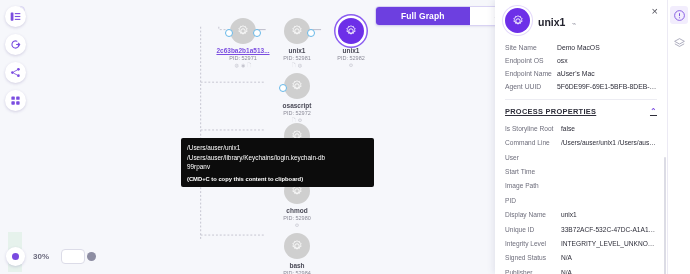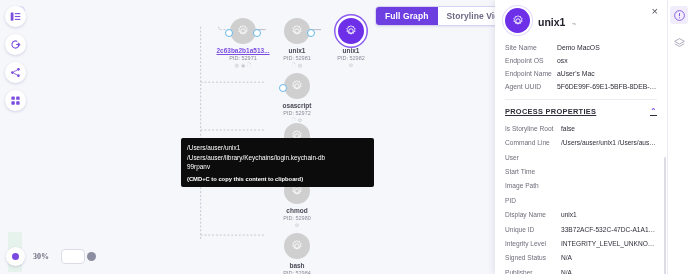--- a/index.html
+++ b/index.html
@@ -36,37 +36,37 @@
 
   
   .tabs{
     position:absolute;left:375px;top:6px;z-index:7;
     display:flex;align-items:stretch;background:#fff;
     border:1px solid #d9d3f3;border-radius:4px;overflow:hidden;
     box-shadow:0 1px 2px rgba(90,70,160,.10);
   }
   .tab{
     font-size:8.5px;font-weight:bold;color:#6c6a86;
-    padding:4px 9px;display:flex;align-items:center;cursor:pointer;
+    padding:4px 25px;display:flex;align-items:center;cursor:pointer;
     white-space:nowrap;letter-spacing:.1px;
   }
   .tab.active{background:#6d3fe0;color:#fff;}
 
   
   .zoombar{
     position:absolute;left:6px;bottom:8px;z-index:7;
     display:flex;align-items:center;gap:8px;
   }
   .zoom-fit{
     width:19px;height:19px;border-radius:50%;background:#fff;
     box-shadow:0 1px 3px rgba(80,70,140,.22);
     display:flex;align-items:center;justify-content:center;cursor:pointer;
   }
   .zoom-fit i{width:7px;height:7px;border-radius:50%;background:#7a4ae0;display:block;}
-  .zoom-pct{font-size:8px;color:#6b6a7d;font-weight:bold;min-width:20px;font-family:Liberation Serif, serif;}
+  .zoom-pct{font-size:8px;color:#6b6a7d;font-weight:bold;min-width:20px;}
   .slider{position:relative;width:78px;height:9px;display:flex;align-items:center;cursor:pointer;}
   .slider .rail{position:absolute;left:0;right:0;height:7px;border-radius:4px;background:#fff;border:1px solid #dcdce8;}
   .slider .knob{position:absolute;left:33%;width:9px;height:9px;border-radius:50%;background:#8d8da2;}
 
   
   .edges{position:absolute;inset:0;z-index:1;}
   .node{position:absolute;z-index:3;width:88px;margin-left:-44px;text-align:center;cursor:pointer;}
   .bubble{
     width:26px;height:26px;border-radius:50%;margin:0 auto;
     background:#cfcfcf;display:flex;align-items:center;justify-content:center;

